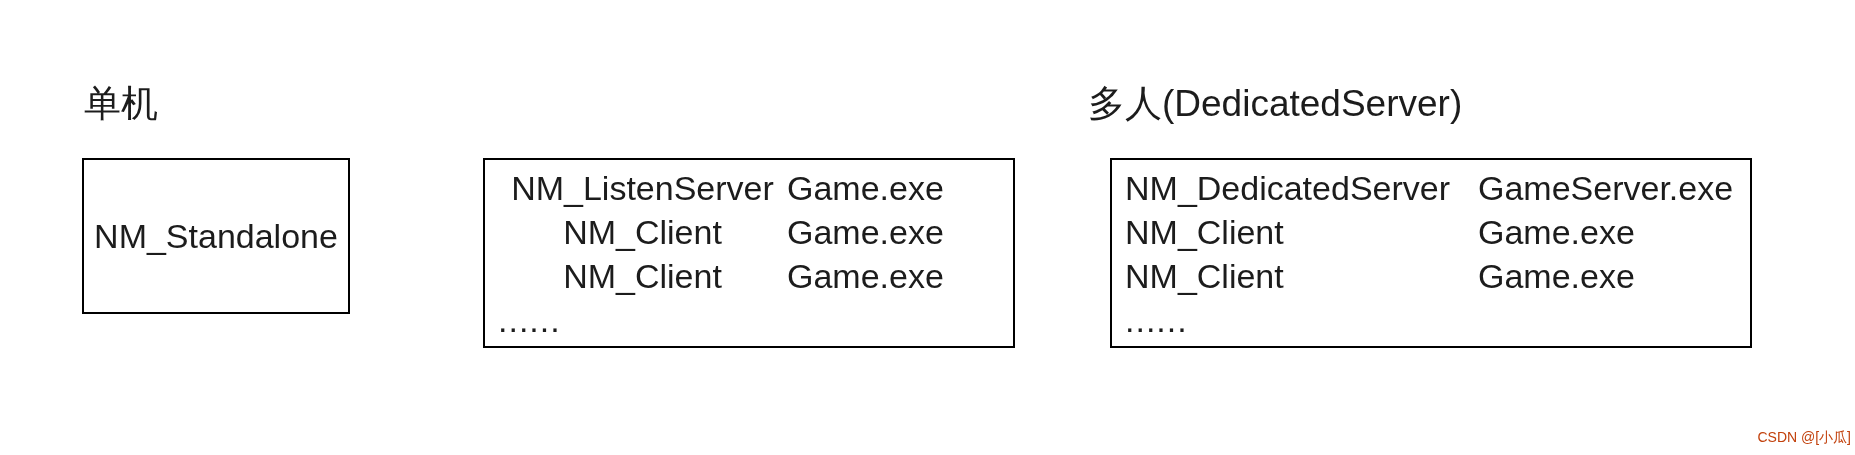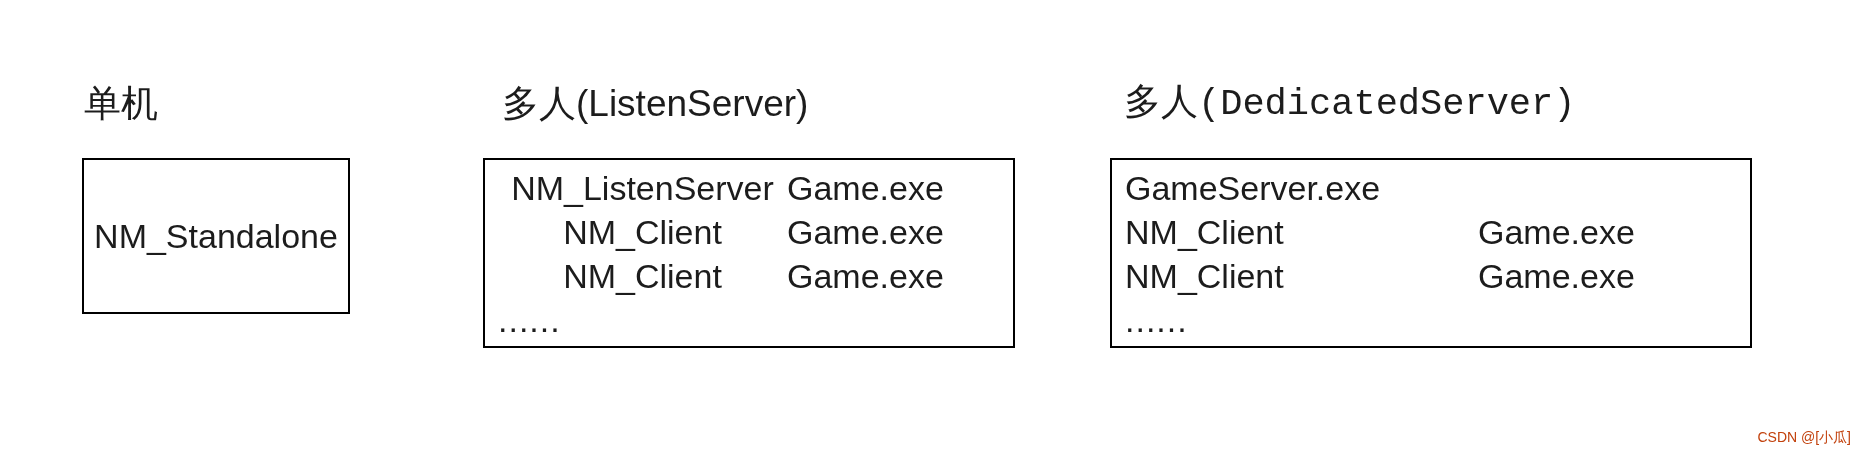--- a/index.html
+++ b/index.html
@@ -19,21 +19,21 @@
   .section-title {
     position: absolute;
     top: 84px;
     font-size: 37px;
     line-height: 1.1;
     white-space: nowrap;
     color: #1c1c1c;
   }
   .title-1 { left: 84px; }
   .title-2 { left: 502px; }
-  .title-3 { left: 1124px; font-family: Liberation Mono, monospace; }
+  .title-3 { left: 1088px; }
 
   .mode-box {
     position: absolute;
     top: 158px;
     border: 2px solid #000000;
     box-sizing: border-box;
     background: #ffffff;
   }
   .box-1 {
     left: 82px;
@@ -88,40 +88,40 @@
 </head>
 <body>
 
 <div class="canvas">
 
   <div class="section-title title-1">单机</div>
   <div class="mode-box box-1">
     <span class="single-label">NM_Standalone</span>
   </div>
 
-  <div class="section-title title-2">多人(ListenServer)</div>
   <div class="mode-box box-2">
     <div class="proc-row">
       <span class="col-mode">NM_ListenServer</span>
       <span class="col-proc">Game.exe</span>
     </div>
     <div class="proc-row">
       <span class="col-mode">NM_Client</span>
       <span class="col-proc">Game.exe</span>
     </div>
     <div class="proc-row">
       <span class="col-mode">NM_Client</span>
       <span class="col-proc">Game.exe</span>
     </div>
     <div class="ellipsis-row">......</div>
   </div>
 
   <div class="section-title title-3">多人(DedicatedServer)</div>
   <div class="mode-box box-3">
     <div class="proc-row">
+      <span class="col-mode">NM_DedicatedServer</span>
       <span class="col-proc">GameServer.exe</span>
     </div>
     <div class="proc-row">
       <span class="col-mode">NM_Client</span>
       <span class="col-proc">Game.exe</span>
     </div>
     <div class="proc-row">
       <span class="col-mode">NM_Client</span>
       <span class="col-proc">Game.exe</span>
     </div>

